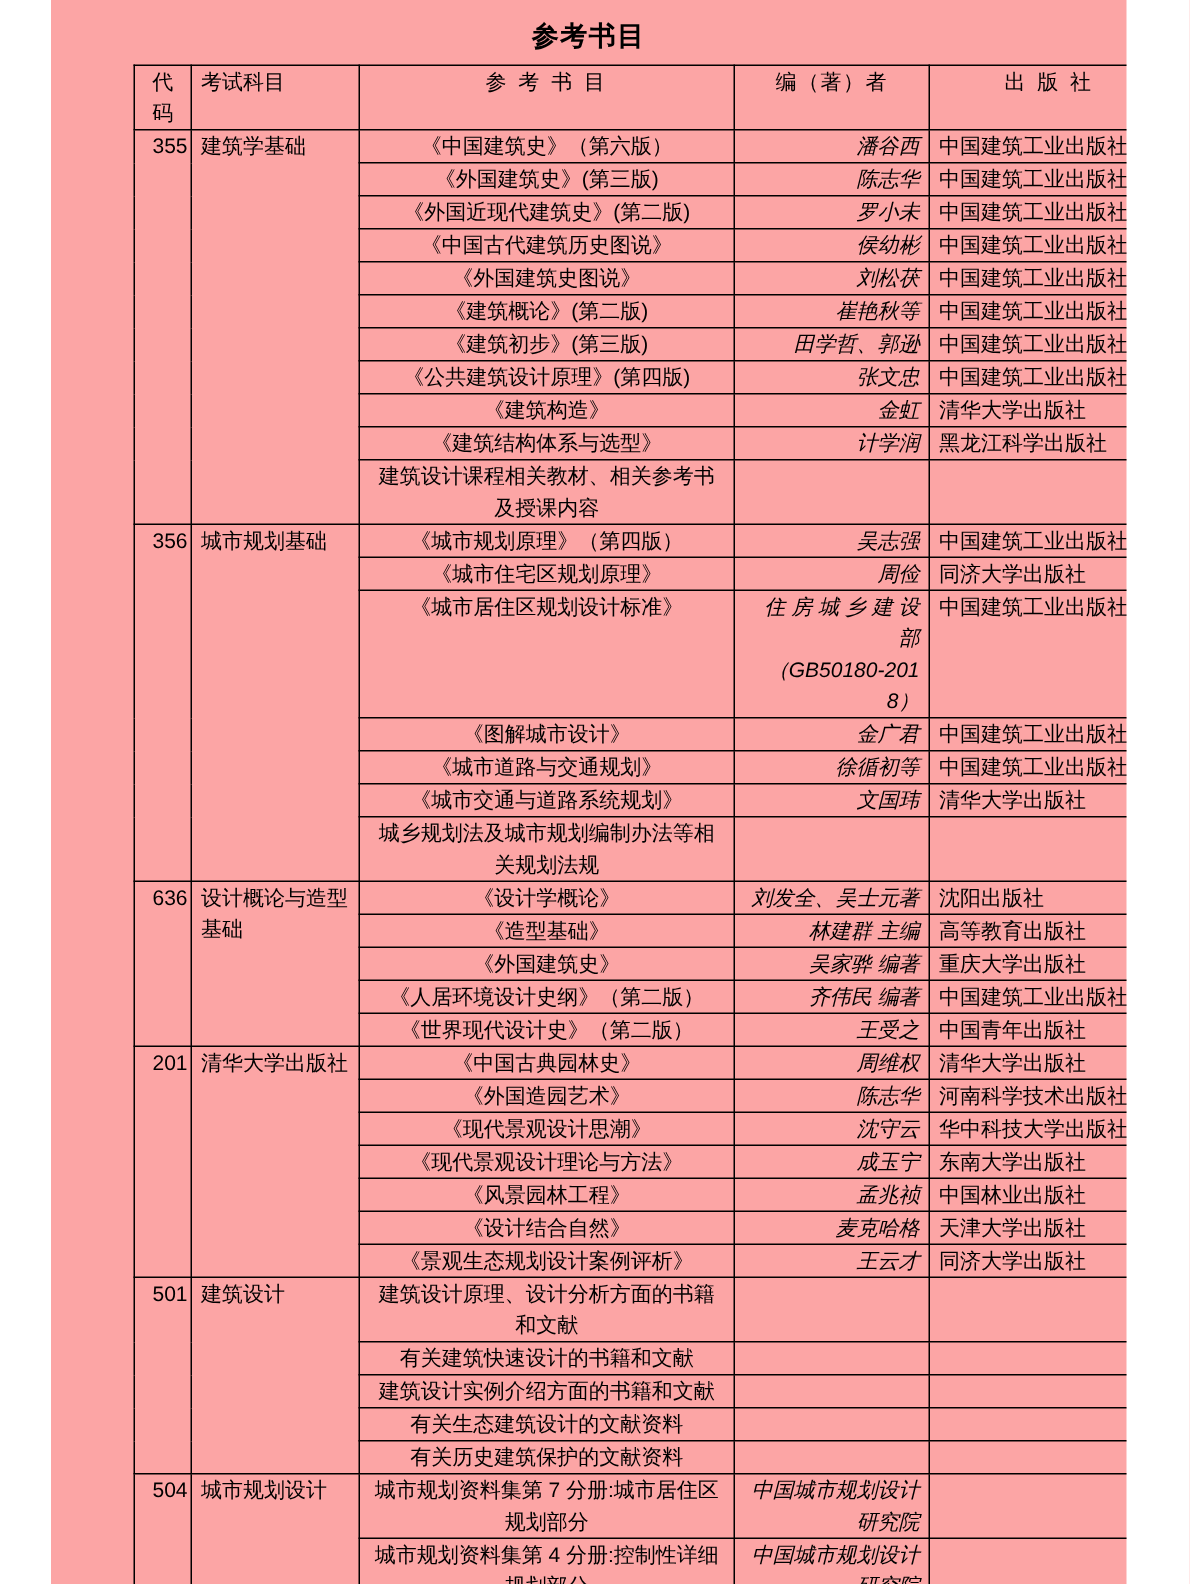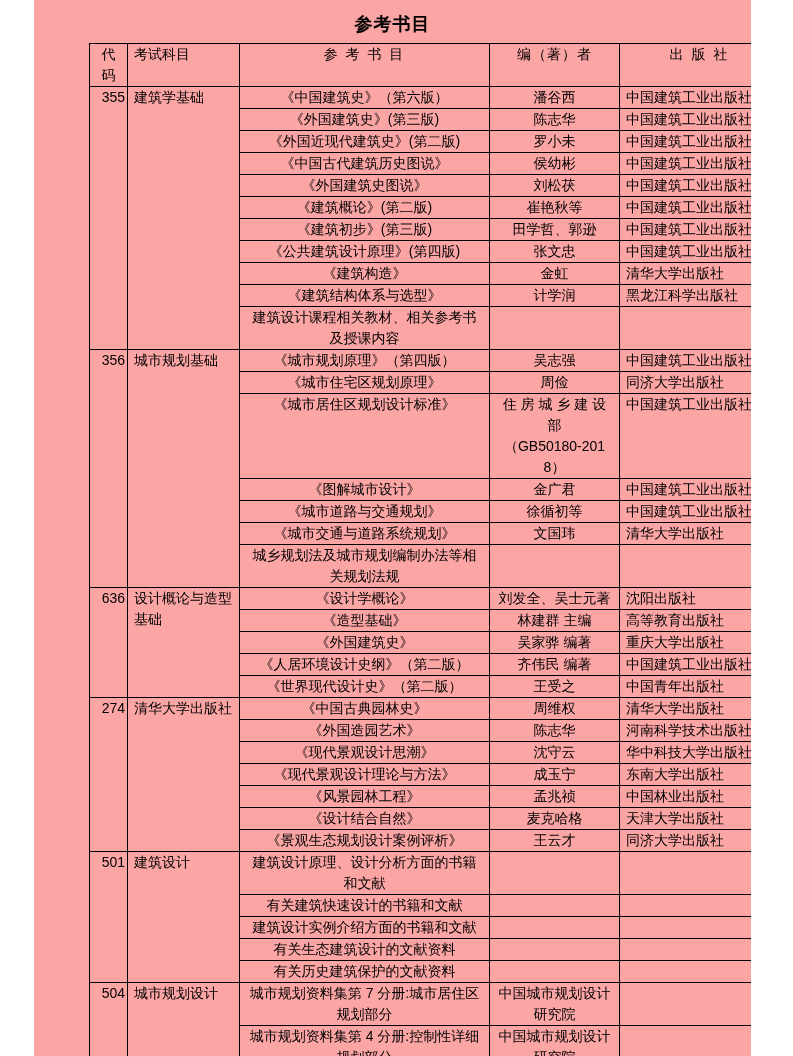--- a/index.html
+++ b/index.html
@@ -46,21 +46,21 @@
   .ref-table thead tr { height: 22px; }
   .ref-table tbody tr { height: 22px; }
   .th-code      { padding: 0 2px; }
   .th-subject   { text-align: left; }
   .th-book      { text-align: center; letter-spacing: 2px; }
   .th-author    { text-align: center; letter-spacing: 1px; }
   .th-publisher { text-align: center; letter-spacing: 2px; }
   td.code    { text-align: right; padding: 0 2px; }
   td.subject { text-align: left; }
   td.book    { text-align: center; }
-  td.author  { text-align: center; }
+  td.author  { text-align: right; font-style: italic; }
   td.publisher { text-align: left; }
 </style>
 </head>
 <body>
 
 <div class="page">
   <h1 class="doc-title">参考书目</h1>
 
   <table class="ref-table">
     <colgroup>
@@ -196,21 +196,21 @@
           <td class="book">《人居环境设计史纲》（第二版）</td>
           <td class="author">齐伟民 编著</td>
           <td class="publisher">中国建筑工业出版社</td>
         </tr>
         <tr>
           <td class="book">《世界现代设计史》（第二版）</td>
           <td class="author">王受之</td>
           <td class="publisher">中国青年出版社</td>
         </tr>
         <tr>
-          <td class="code" rowspan="7">274</td>
+          <td class="code" rowspan="7">201</td>
           <td class="subject" rowspan="7">清华大学出版社</td>
           <td class="book">《中国古典园林史》</td>
           <td class="author">周维权</td>
           <td class="publisher">清华大学出版社</td>
         </tr>
         <tr>
           <td class="book">《外国造园艺术》</td>
           <td class="author">陈志华</td>
           <td class="publisher">河南科学技术出版社</td>
         </tr>

